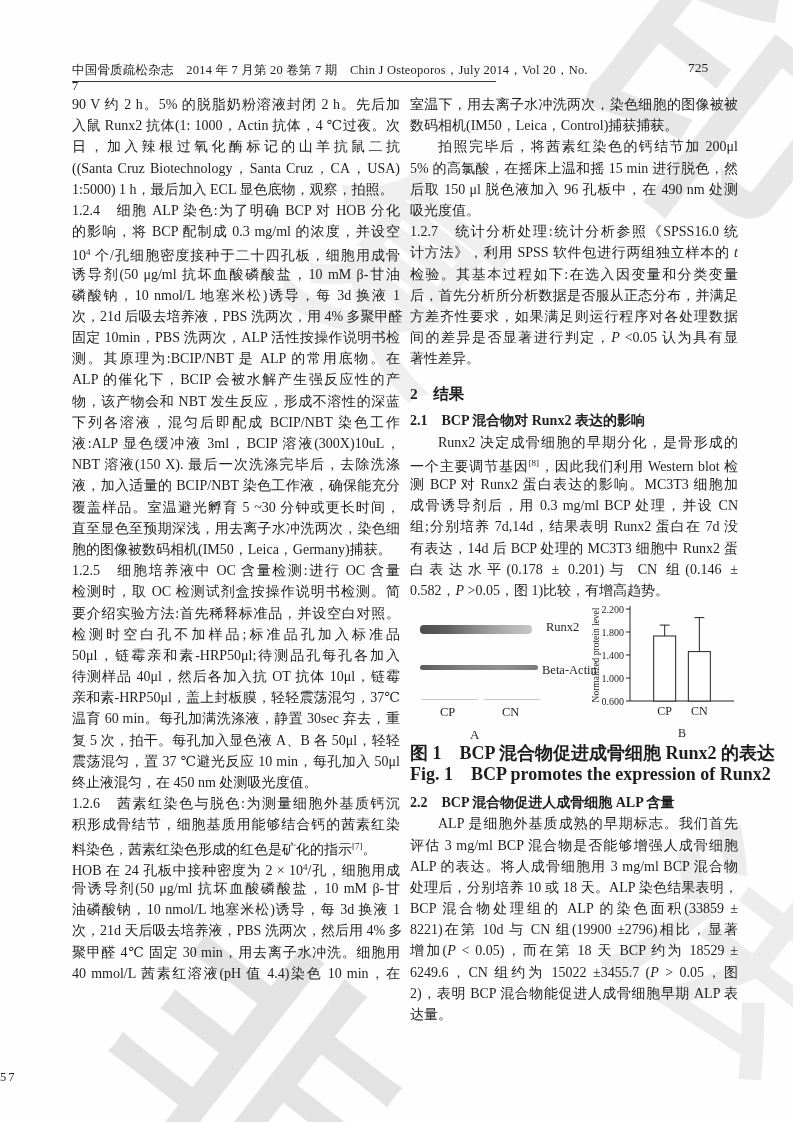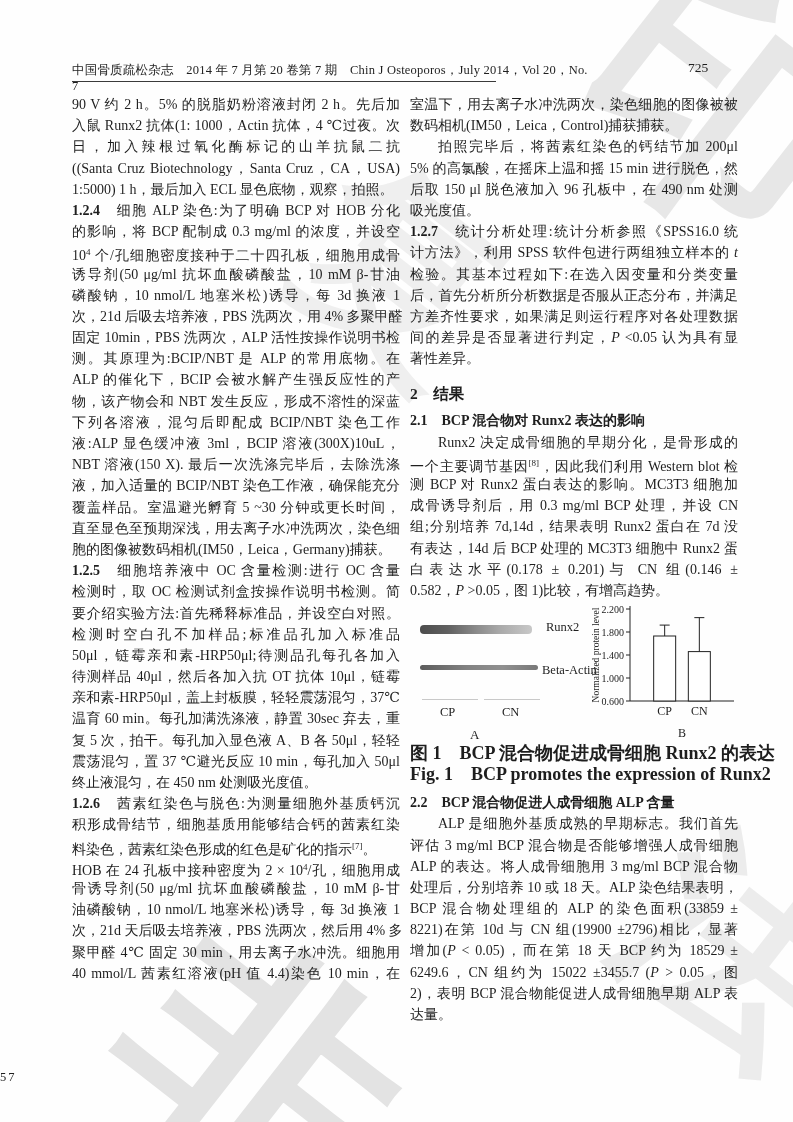--- a/index.html
+++ b/index.html
@@ -28,21 +28,21 @@
   .col{position:absolute; z-index:1; top:94px; width:328px; font-size:14px;}
   .col-left{left:72px;}
   .col-right{left:410px;}
   .line{height:21.2px; line-height:21.2px; text-align:justify; text-align-last:justify;
         white-space:nowrap; overflow:visible;}
   .line.end{text-align-last:left;}
   .line.ind{text-indent:2em;}
   .line.h1{font-weight:bold; font-size:15.5px; height:26px; line-height:26px; text-align-last:left;}
   .line.h2{font-weight:bold; text-align-last:left;}
   .line.cap{text-align:center; text-align-last:center; font-weight:bold; font-size:18px; height:21px; line-height:21px;}
-  .b{font-weight:bold;}
+  .b{font-weight:normal;}
   .i{font-style:italic;}
   .sup{font-size:9px; vertical-align:5px;}
   
   .figure{position:relative; height:140px; margin-top:2px; display:flex;}
   .blot{position:relative; width:180px; height:140px;}
   .band{position:absolute; border-radius:4px;}
   .band-runx2{left:10px; top:22px; width:112px; height:9px;
       background:linear-gradient(90deg,#4c4c4c 0%,#606060 25%,#8a8a8a 50%,#aaa 72%,#c8c8c8 100%);
       filter:blur(.7px);}
   .band-actin{left:10px; top:62px; width:118px; height:5px;

